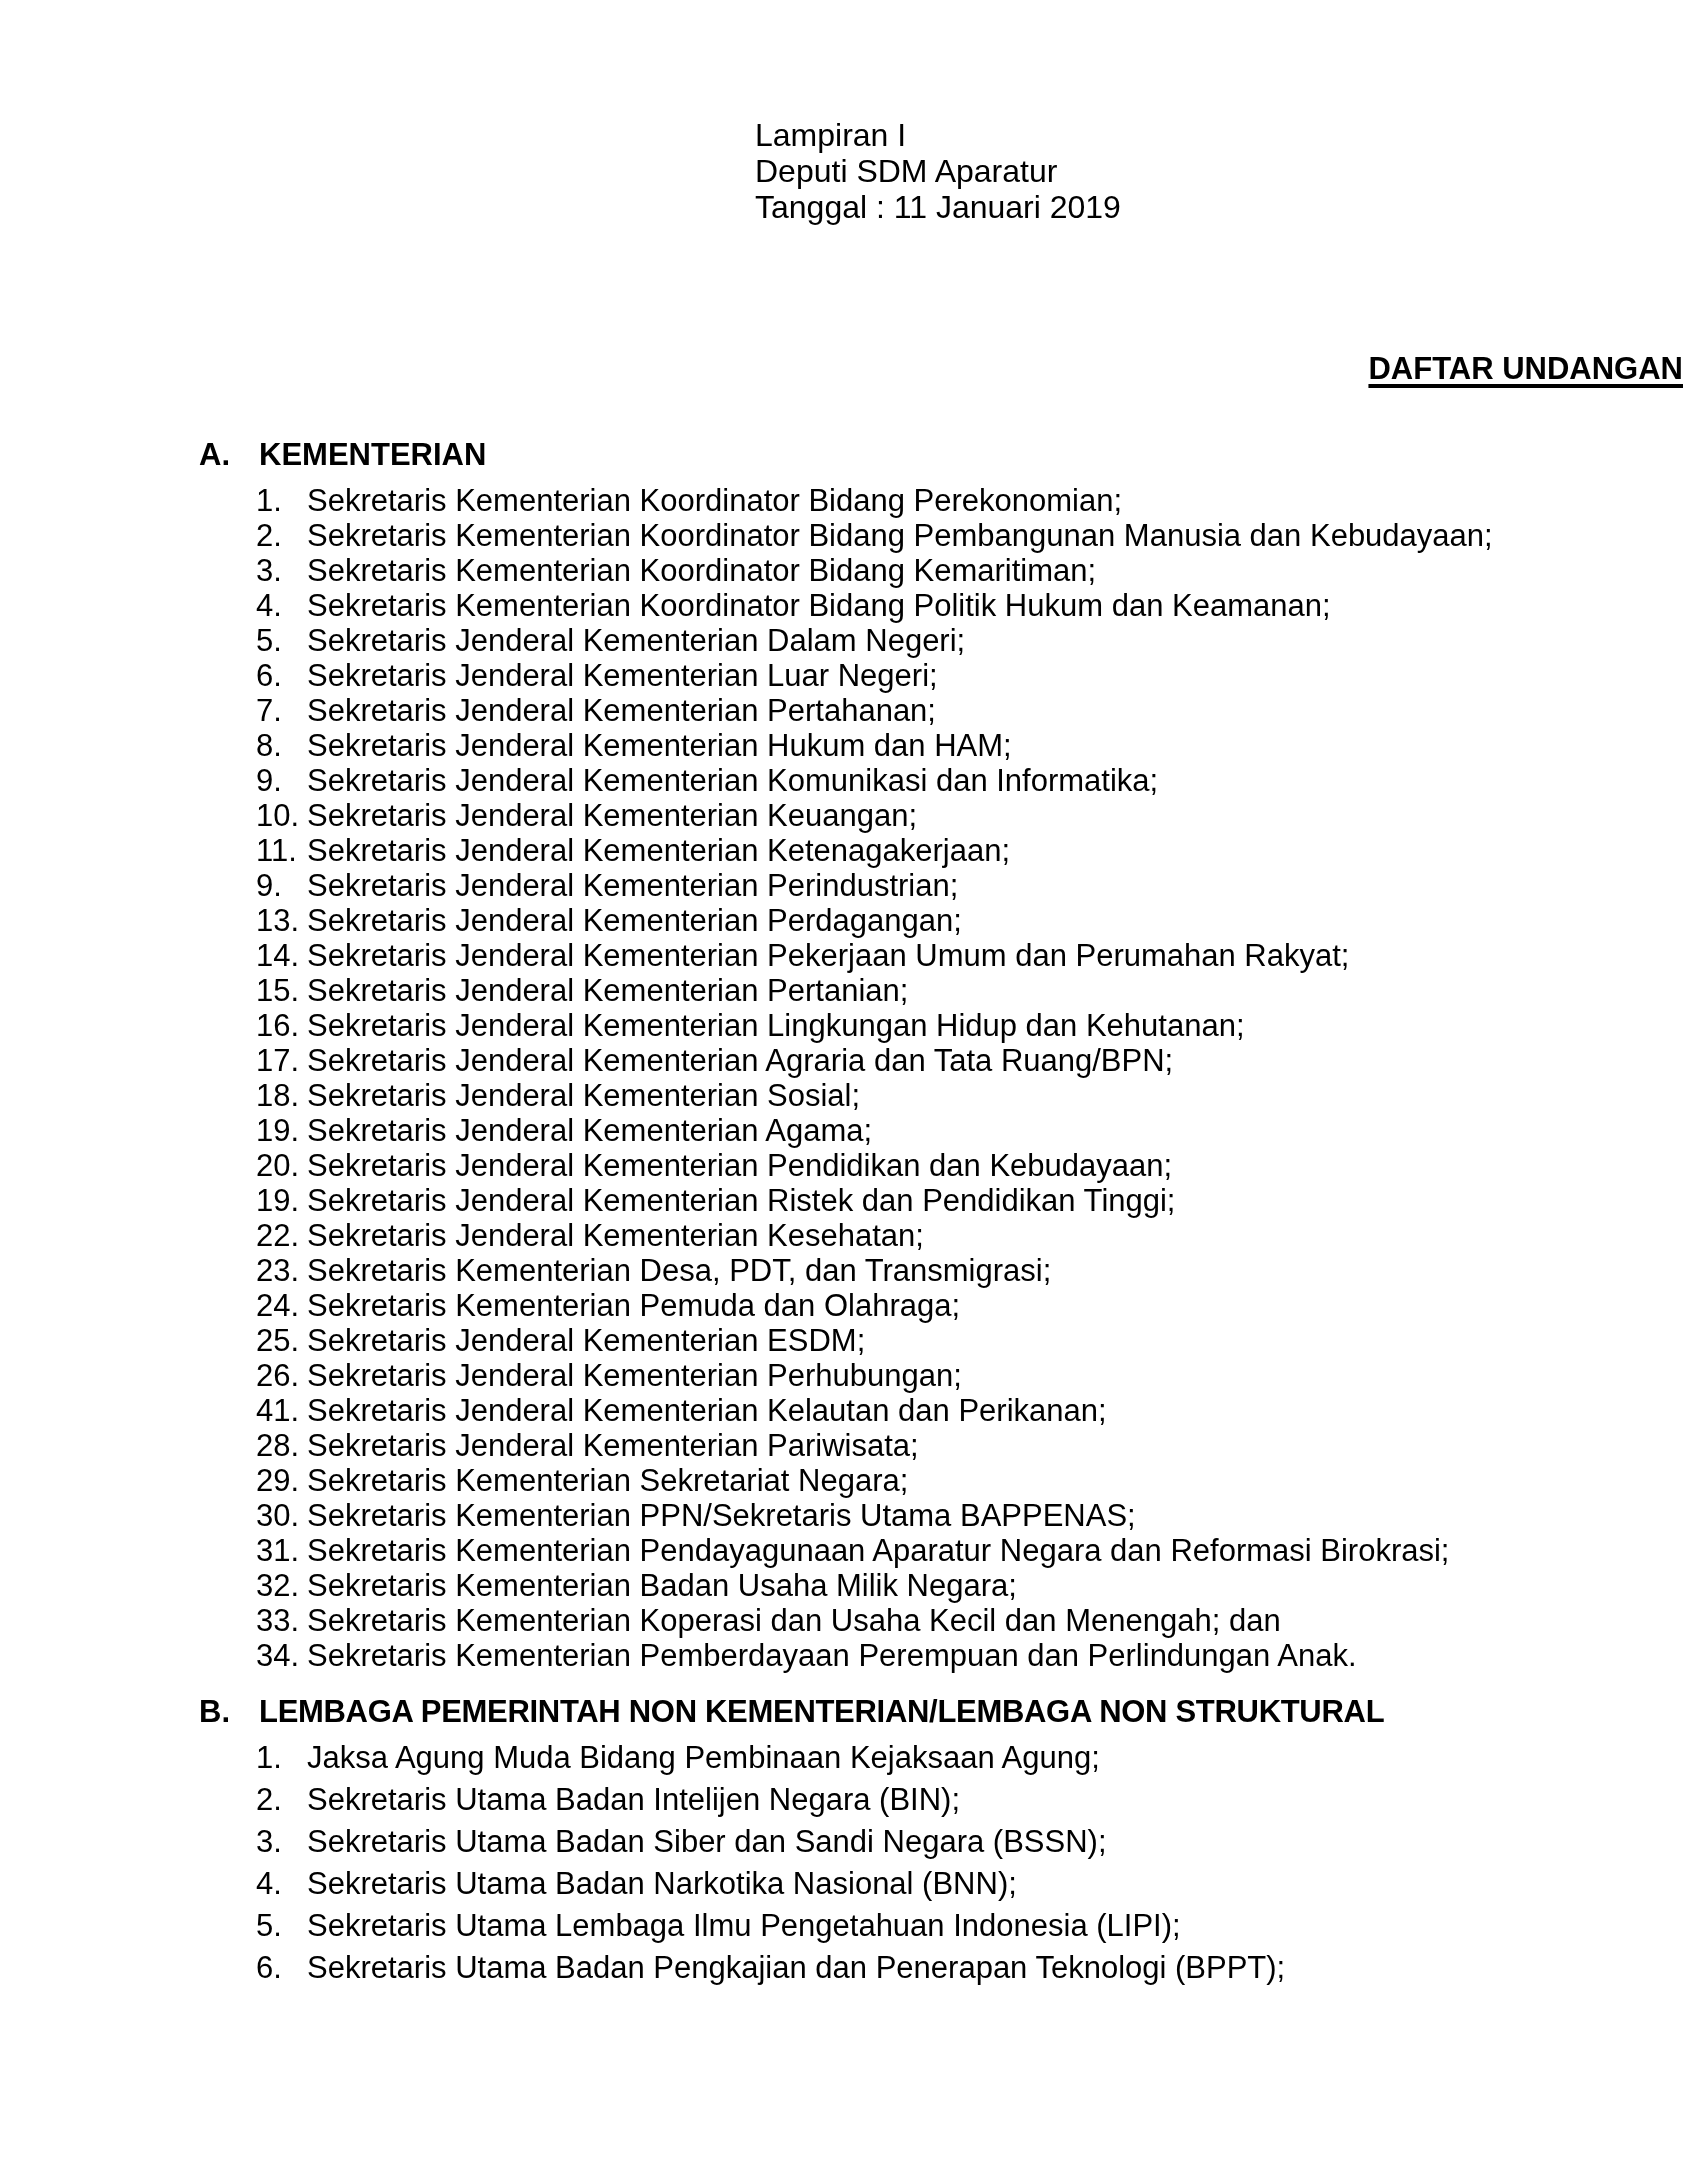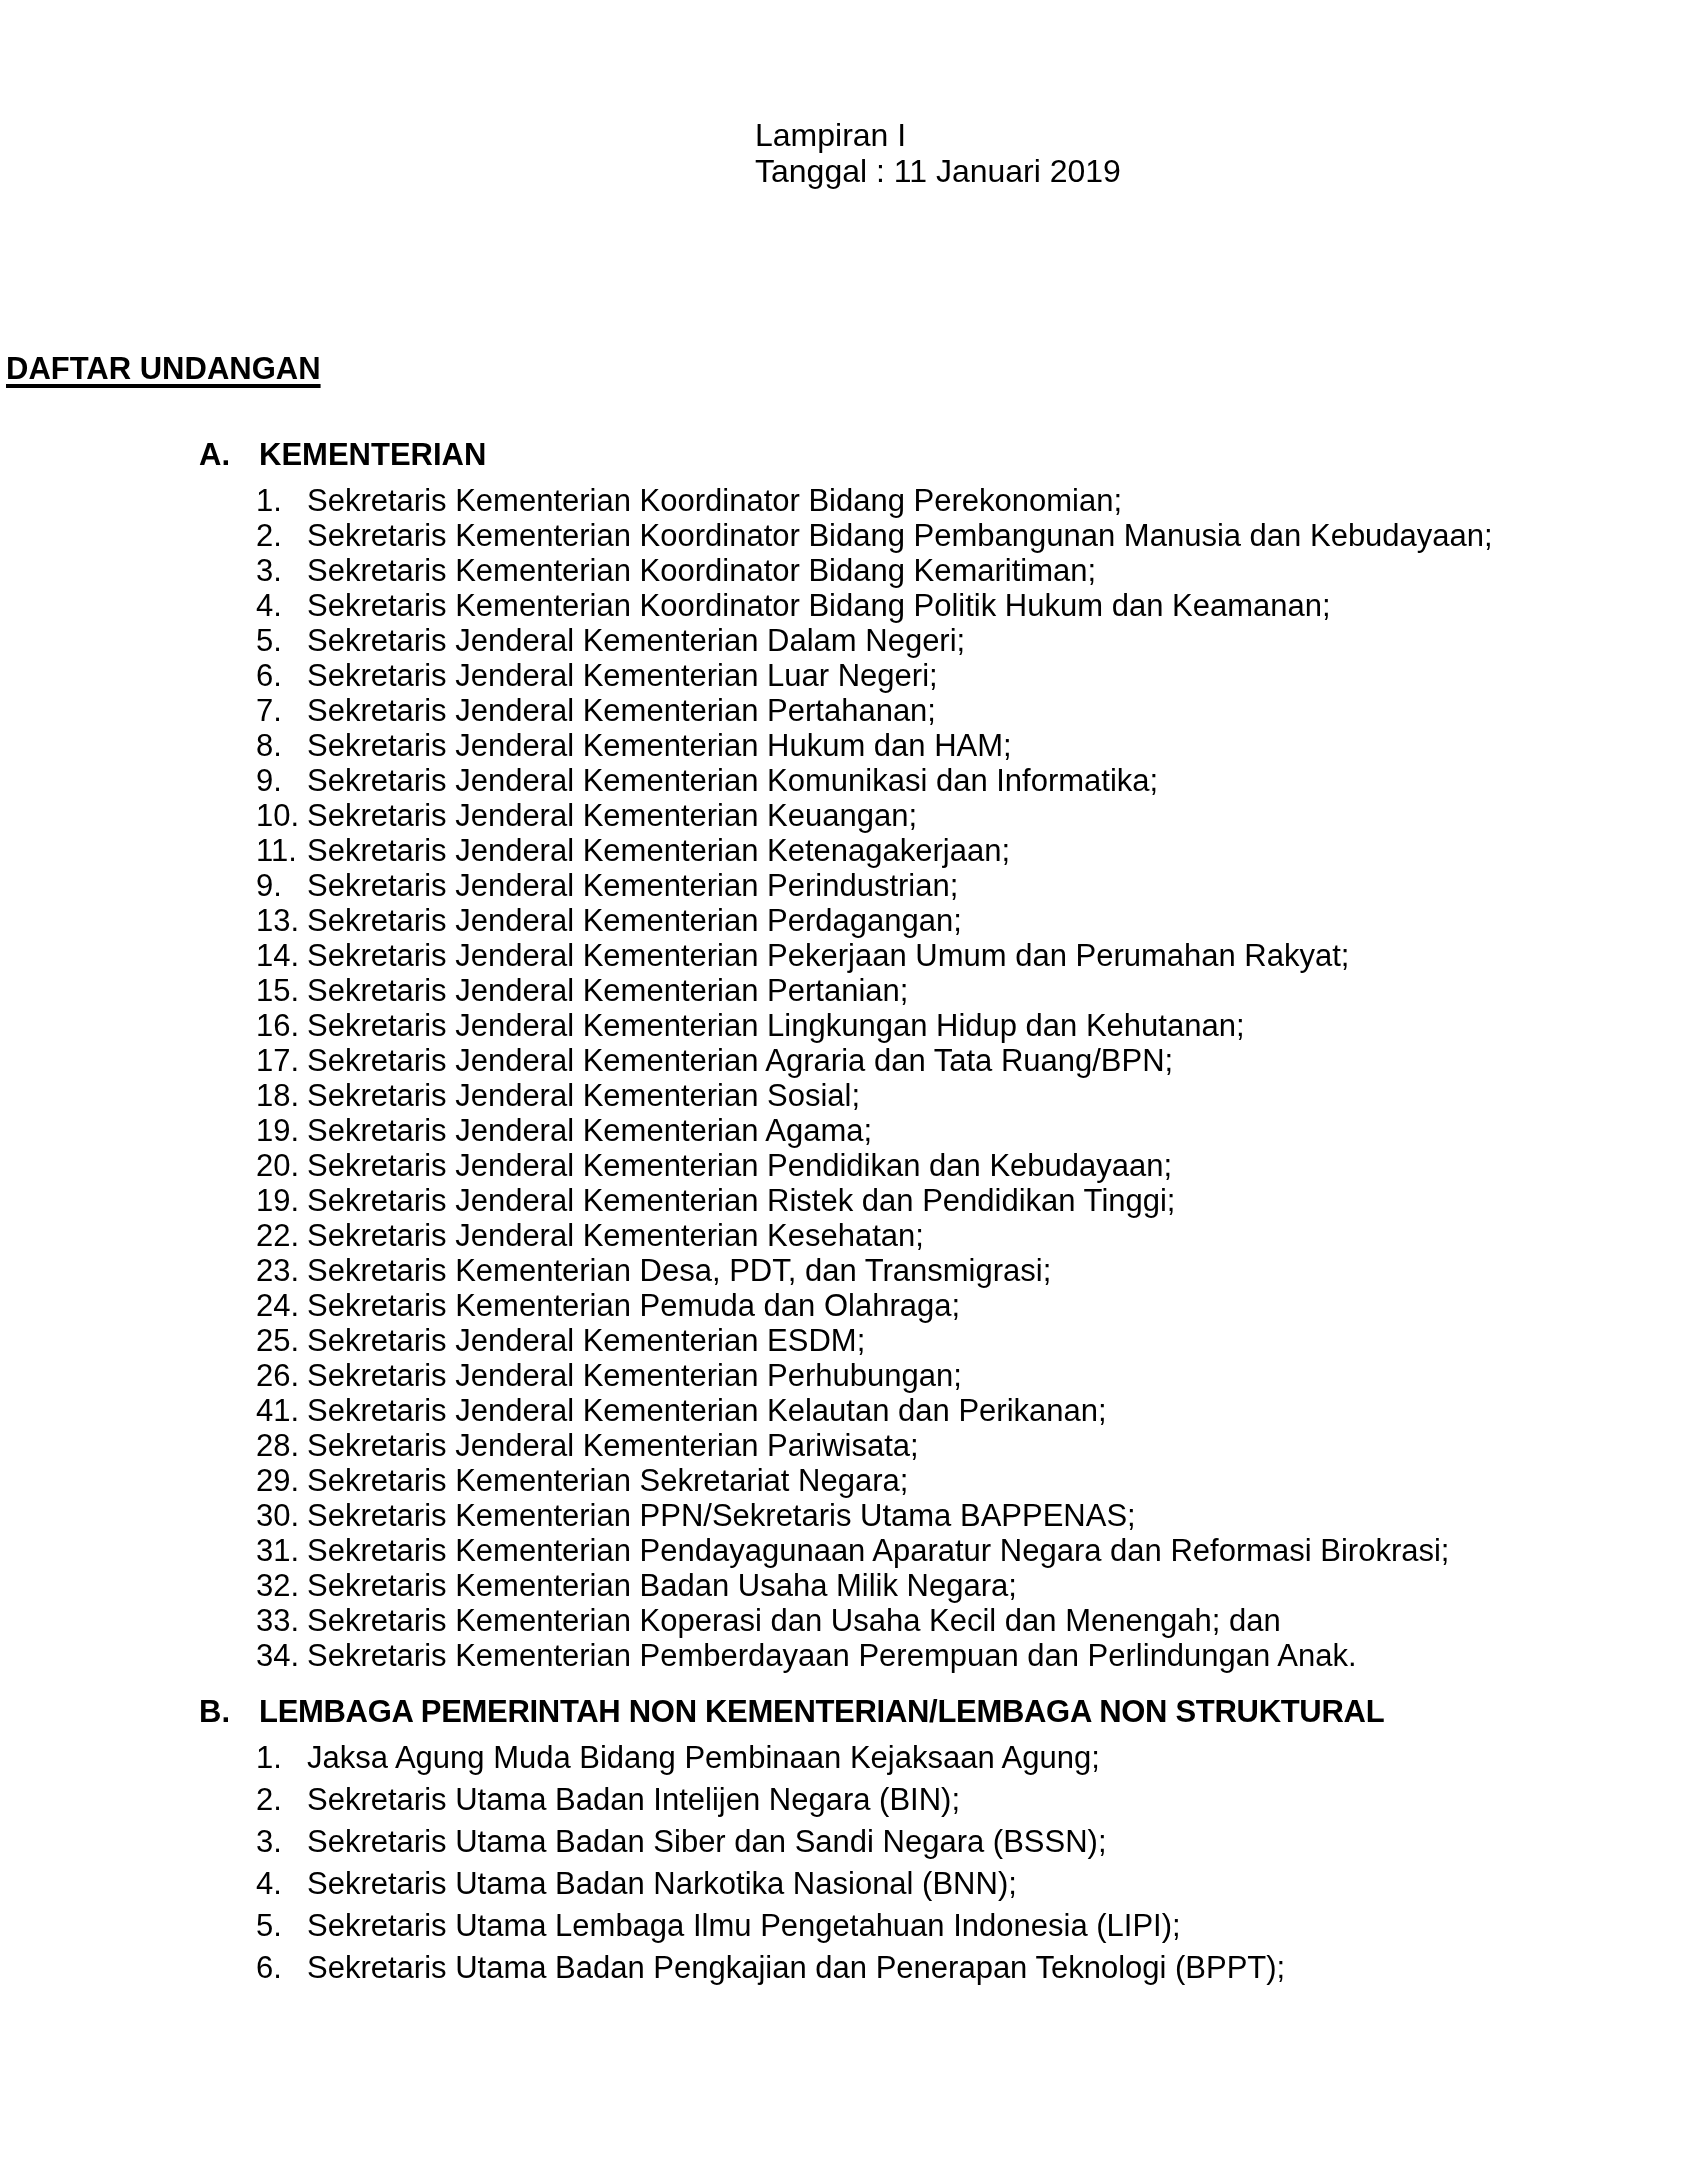--- a/index.html
+++ b/index.html
@@ -5,21 +5,21 @@
   html, body { margin: 0; padding: 0; background: #ffffff; }
   body { width: 1683px; height: 2178px; position: relative; overflow: hidden;
          font-family: "Liberation Sans", sans-serif; color: #000000; }
   .page { position: absolute; left: 0; top: 0; width: 1683px; height: 2178px; background: #ffffff; }
 
   
   .hdr { position: absolute; left: 755px; top: 117px; font-size: 32px; line-height: 36px; }
   .hdr .line { white-space: pre; display: block; height: 36px; }
 
   
-  .title { position: absolute; left: 0; width: 1683px; top: 351px; text-align: left;
+  .title { position: absolute; left: 0; width: 1683px; top: 351px; text-align: right;
            font-weight: bold; font-size: 31px; line-height: 36px; }
   .title span { text-decoration: underline; text-decoration-thickness: 4px; text-underline-offset: 5px; padding-left: 6px; }
 
   
   .sec { position: absolute; left: 199px; font-weight: bold; font-size: 31px; line-height: 34px; white-space: nowrap; }
   .sec .letter { position: absolute; left: 0; }
   .sec .label { position: absolute; left: 60px; }
   .sec-b .label { letter-spacing: -0.3px; }
 
   
@@ -30,20 +30,21 @@
   .list-a .item { height: 35px; line-height: 35px; }
   .list-b .item { height: 42px; line-height: 42px; }
 </style>
 </head>
 <body>
 
 <div class="page">
 
   <div class="hdr">
     <span class="line">Lampiran I</span>
+    <span class="line">Deputi SDM Aparatur</span>
     <span class="line">Tanggal : 11 Januari 2019</span>
   </div>
 
   <div class="title">
     <span>DAFTAR UNDANGAN</span>
   </div>
 
   <div class="sec sec-a" style="top:438px;">
     <span class="letter">A.</span>
     <span class="label">KEMENTERIAN</span>

